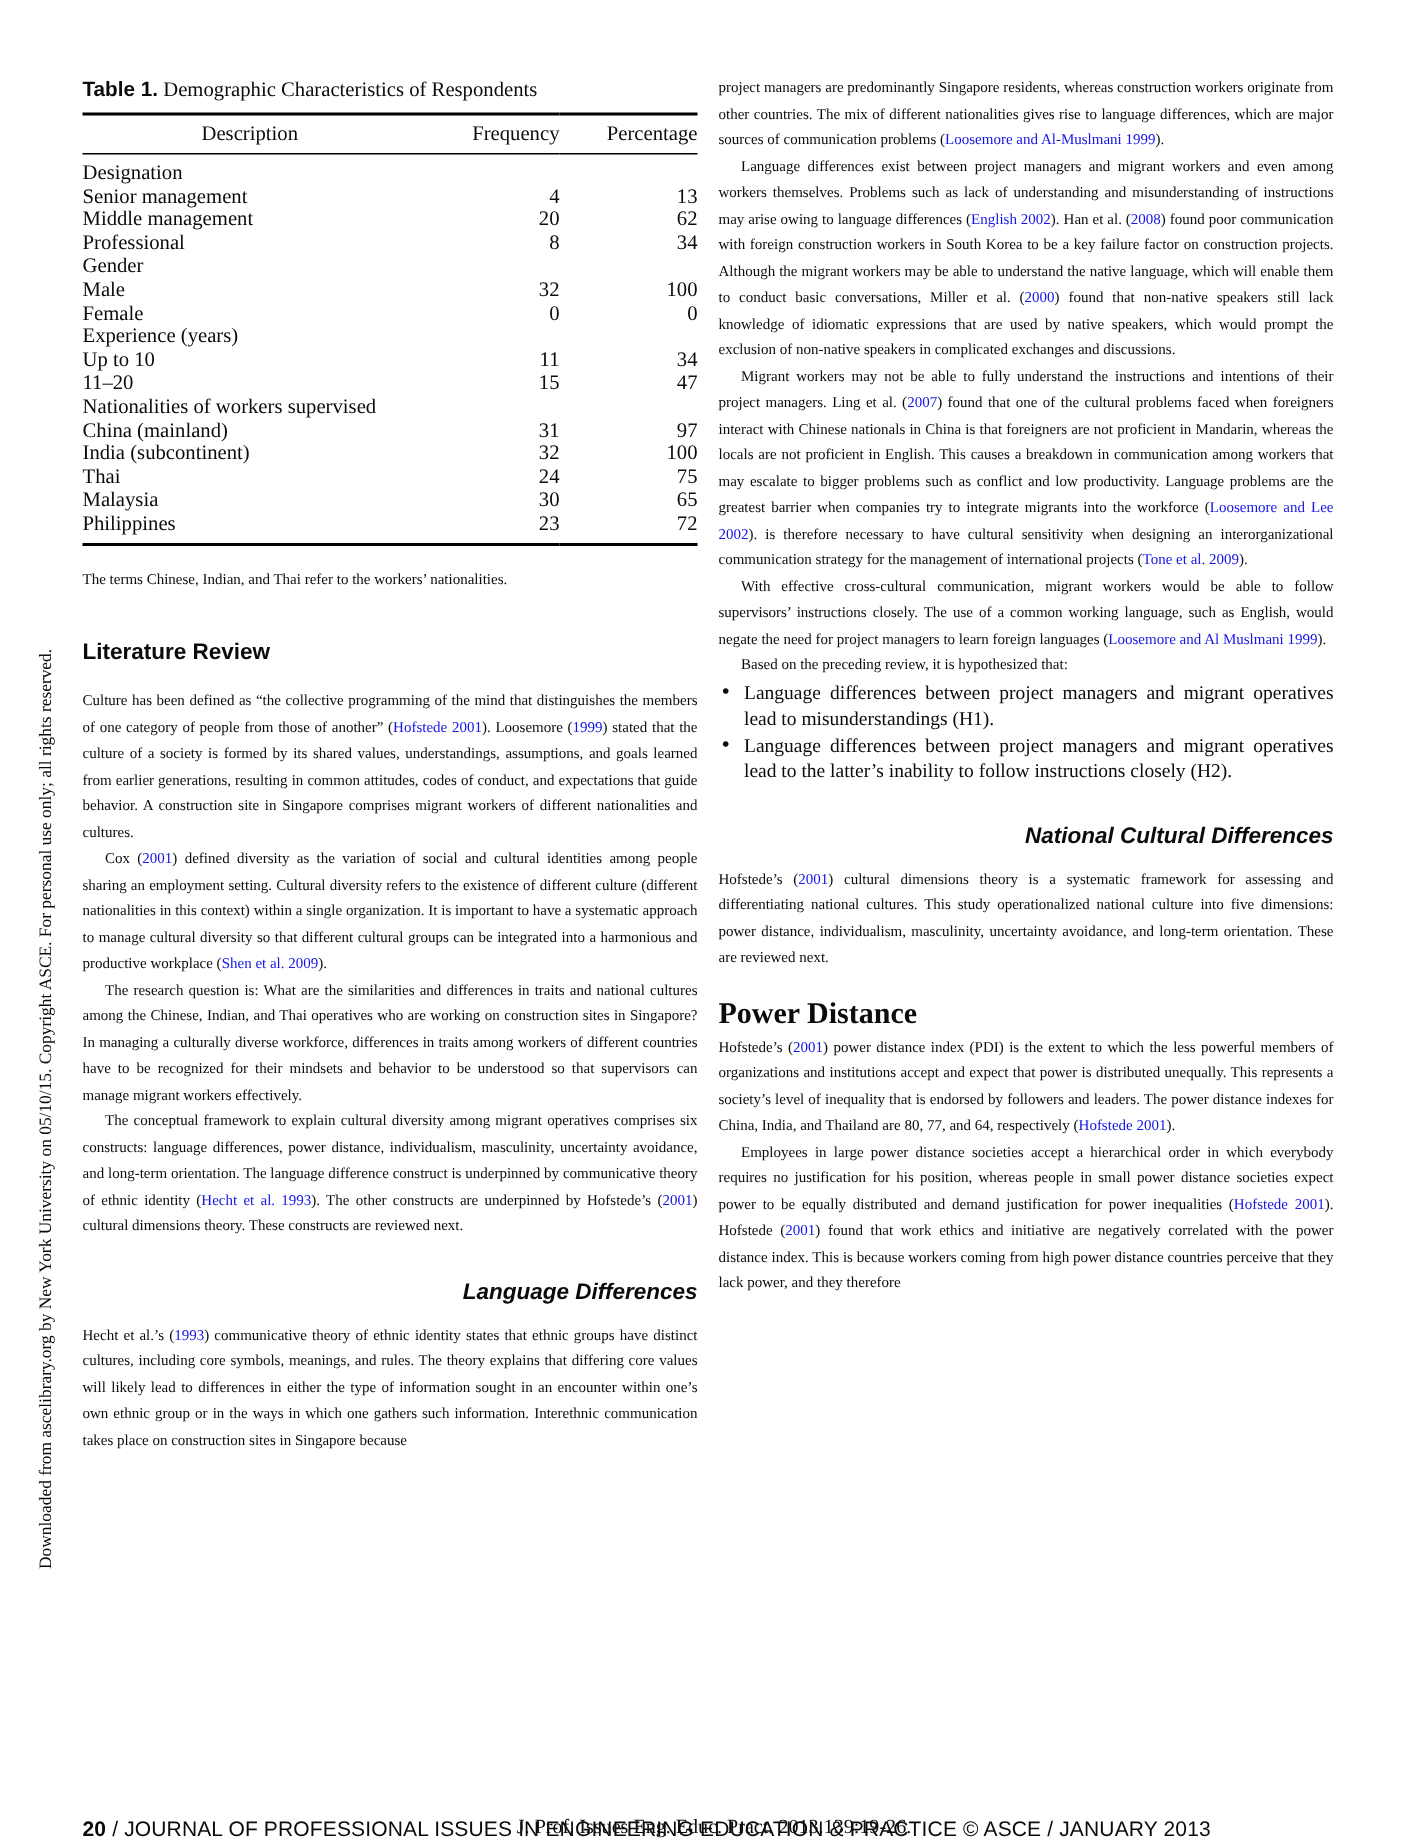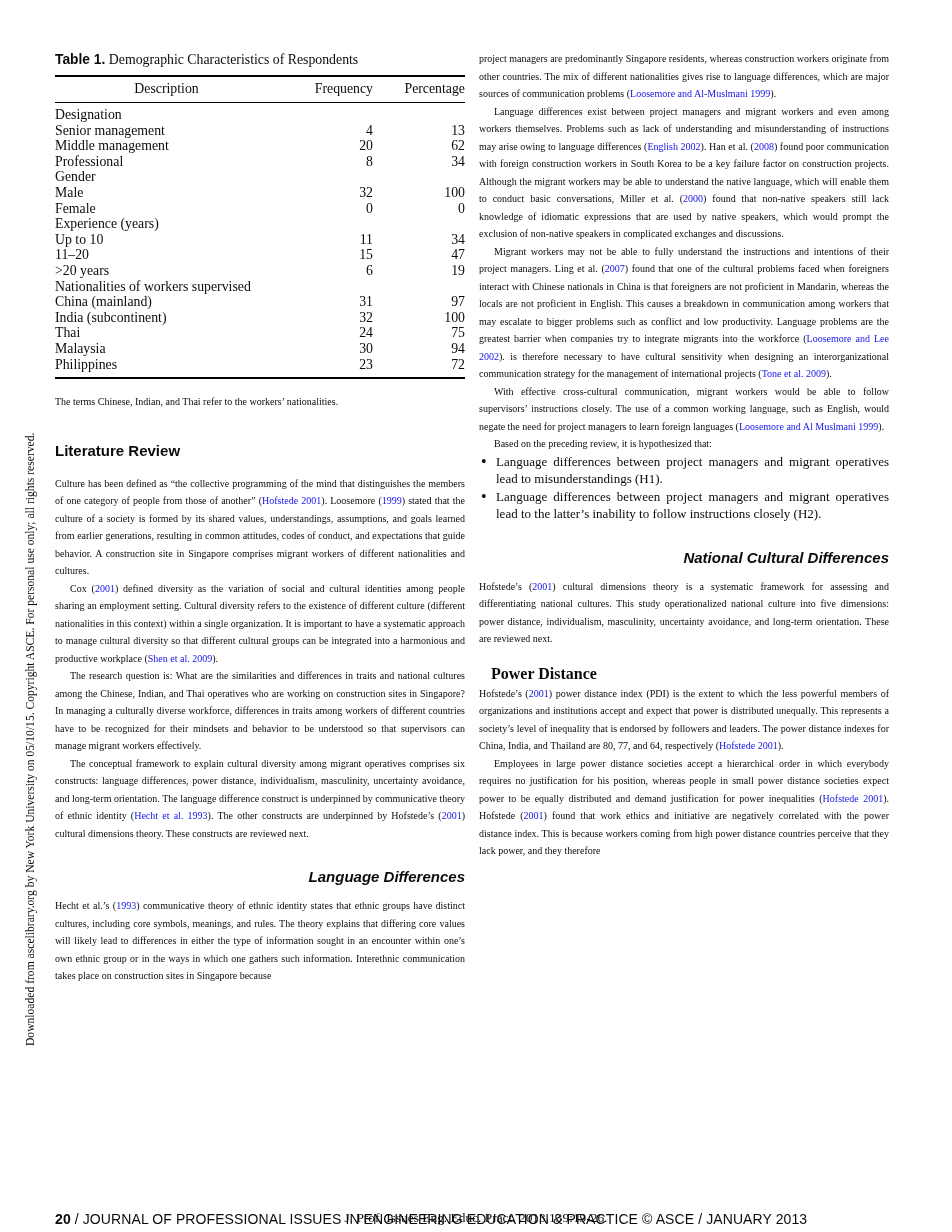--- a/index.html
+++ b/index.html
@@ -50,22 +50,22 @@
     margin: 31px 0 16px 0;
   }
   .h-sub {
     font-family: "Liberation Sans", sans-serif;
     font-weight: bold; font-style: italic; font-size: 15px;
     margin: 26px 0 12px 0;
     text-align: right;
   }
   .h-subsub {
     font-family: "Liberation Serif", serif;
-    font-weight: bold; font-size: 16px;
-    margin: 17px 0 2px 12px;
+    font-weight: bold; font-size: 20px;
+    margin: 17px 0 2px 0;
   }
   
   ul.hypo { list-style: none; margin: 0; }
   ul.hypo li { display: flex; }
   ul.hypo .bullet { flex: none; width: 17px; padding-left: 2px; }
   ul.hypo .btext { flex: 1; text-align: justify; font-size: 13px; line-height: 17.5px; }
   
   .sidebar-text {
     position: absolute; left: 24px; top: 1046px;
     transform: rotate(-90deg); transform-origin: 0 0;
@@ -152,25 +152,20 @@
               <td>Up to 10</td>
               <td class="num">11</td>
               <td class="num">34</td>
             </tr>
             <tr>
               <td>11–20</td>
               <td class="num">15</td>
               <td class="num">47</td>
             </tr>
             <tr>
-              <td>&gt;20 years</td>
-              <td class="num">6</td>
-              <td class="num">19</td>
-            </tr>
-            <tr>
               <td>Nationalities of workers supervised</td>
               <td class="num"></td>
               <td class="num"></td>
             </tr>
             <tr>
               <td>China (mainland)</td>
               <td class="num">31</td>
               <td class="num">97</td>
             </tr>
             <tr>
@@ -179,21 +174,21 @@
               <td class="num">100</td>
             </tr>
             <tr>
               <td>Thai</td>
               <td class="num">24</td>
               <td class="num">75</td>
             </tr>
             <tr>
               <td>Malaysia</td>
               <td class="num">30</td>
-              <td class="num">94</td>
+              <td class="num">65</td>
             </tr>
             <tr>
               <td>Philippines</td>
               <td class="num">23</td>
               <td class="num">72</td>
             </tr>
           </tbody>
       </table>
 
       <p class="body note">The terms Chinese, Indian, and Thai refer to the workers’ nationalities.</p>

